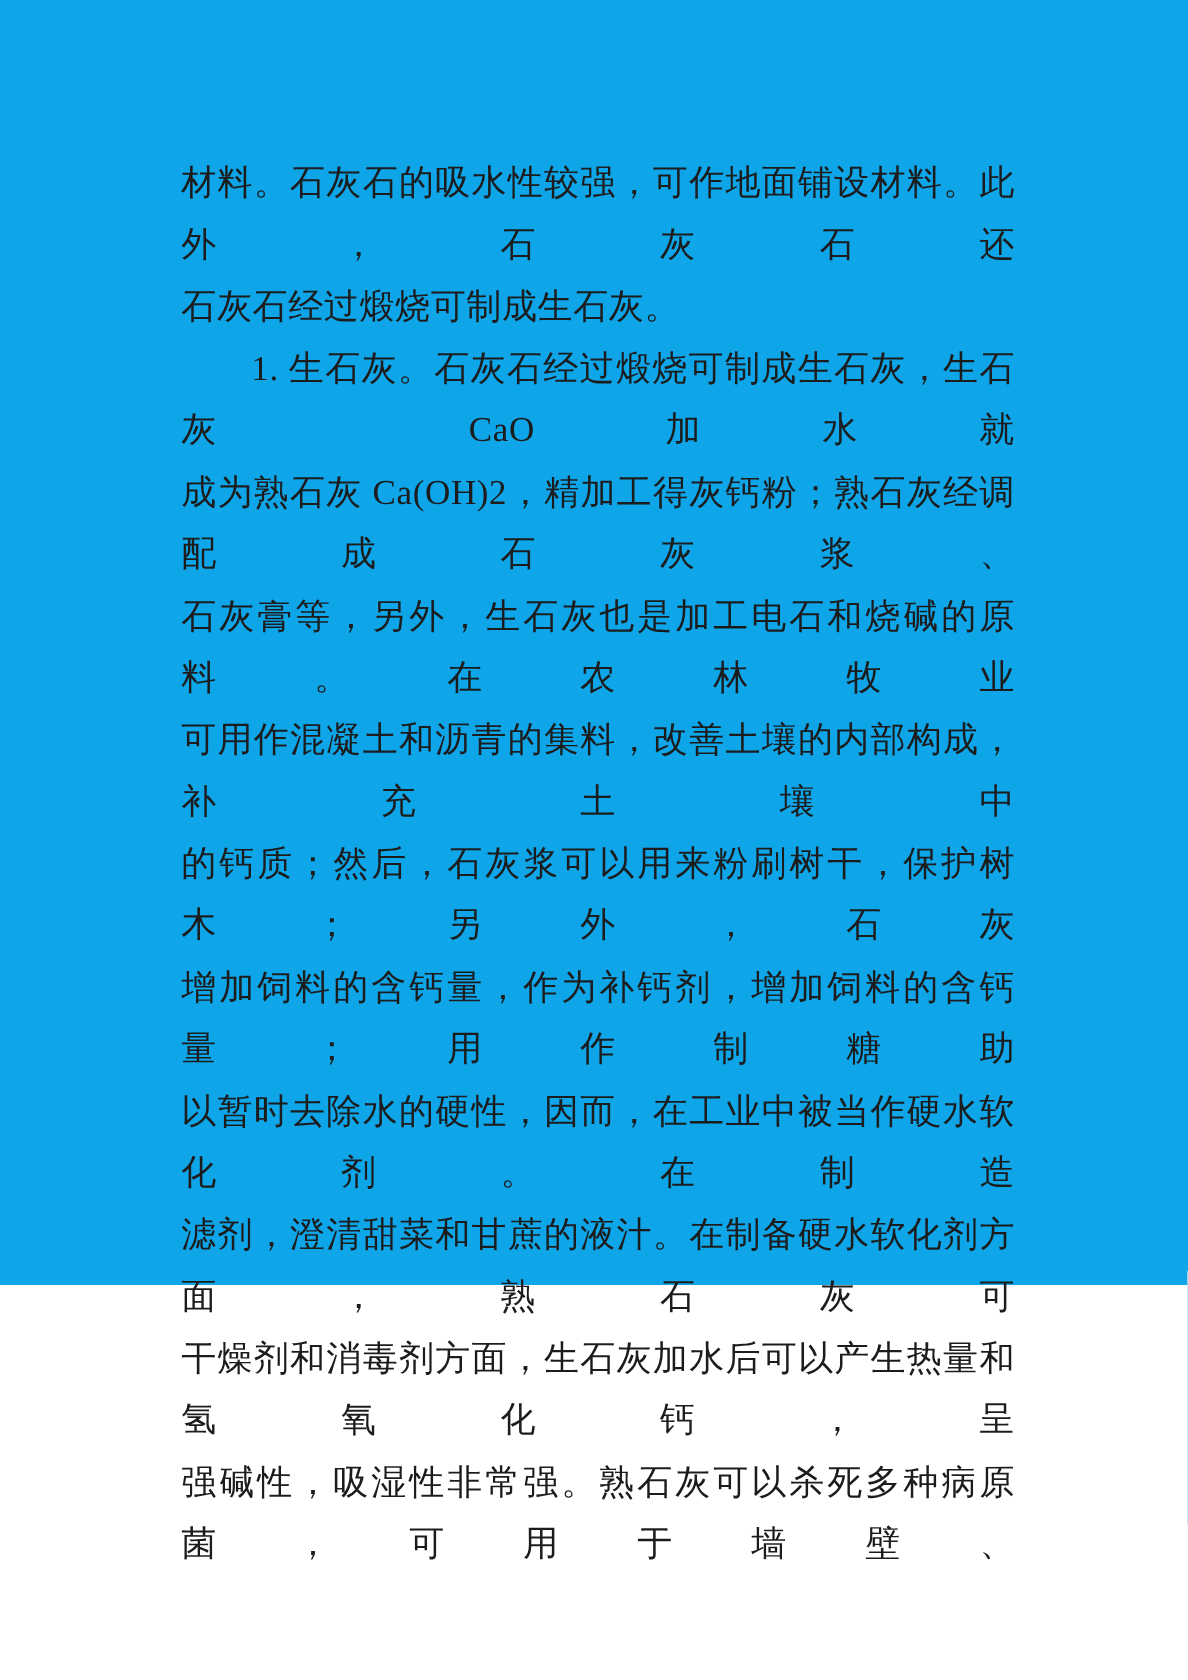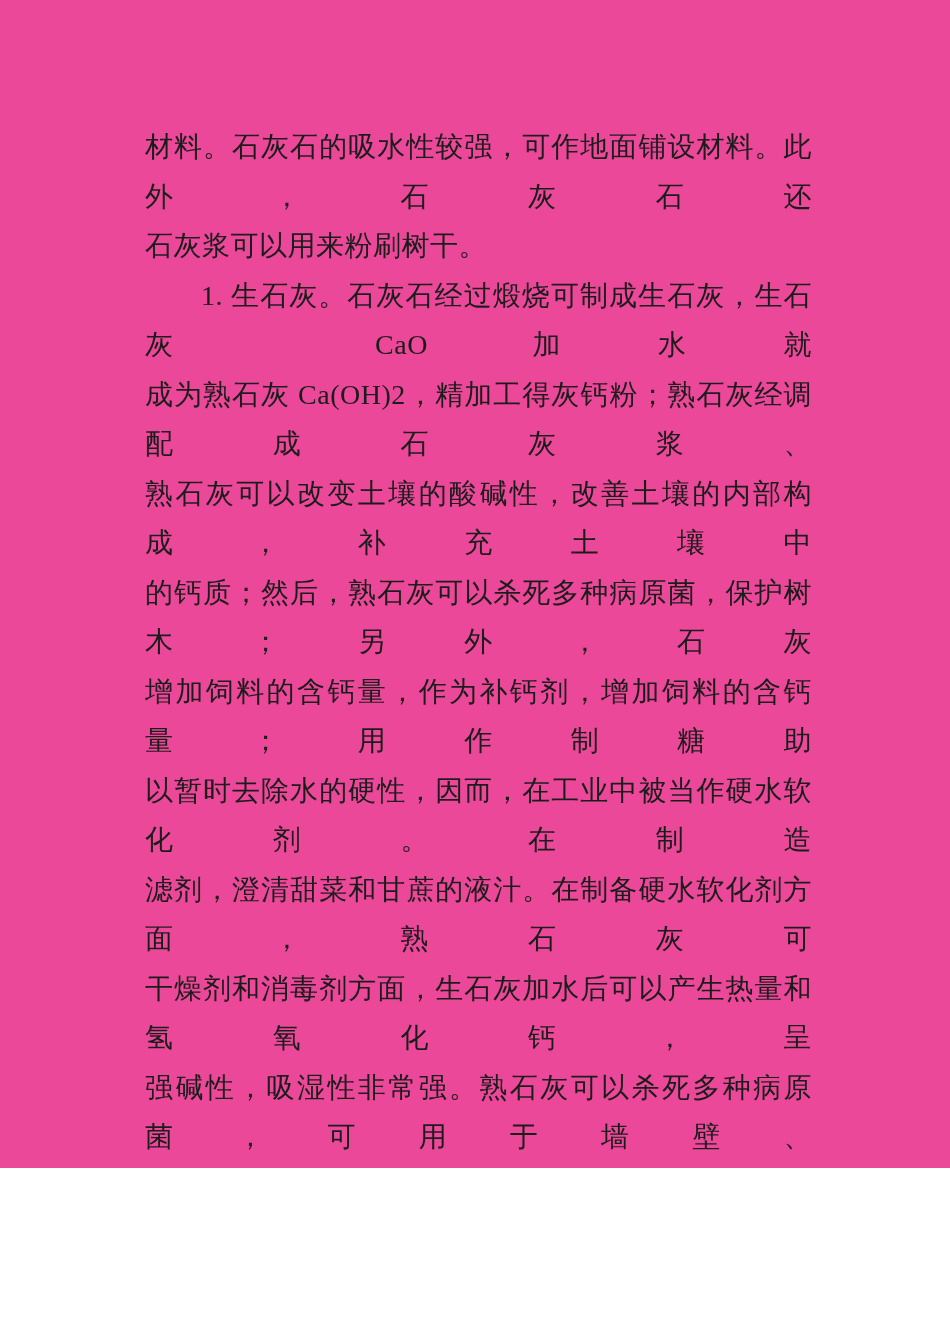--- a/index.html
+++ b/index.html
@@ -9,23 +9,23 @@
   }
   body {
     width: 950px;
     height: 1344px;
     overflow: hidden;
     font-family: "Liberation Serif", "DejaVu Serif", serif;
   }
   .page {
     box-sizing: border-box;
     width: 950px;
-    height: 1168px;
+    height: 1028px;
     padding: 122px 138px 0 145px;
-    background: #ec4899;
+    background: #0ea5e9;
     color: #1c1c1c;
   }
   .doc-body {
     width: 667px;
   }
   .para {
     margin: 0;
     padding: 0;
   }
   .doc-line {
@@ -46,27 +46,28 @@
     text-indent: 56px;
   }
 </style>
 </head>
 <body>
 
 <div class="page">
   <div class="doc-body" id="doc-body">
       <div class="para">
         <div class="doc-line full">材料。石灰石的吸水性较强，可作地面铺设材料。此外，石灰石还</div>
-        <div class="doc-line">石灰浆可以用来粉刷树干。</div>
+        <div class="doc-line">石灰石经过煅烧可制成生石灰。</div>
       </div>
       <div class="para">
         <div class="doc-line full indent">1. 生石灰。石灰石经过煅烧可制成生石灰，生石灰 CaO 加水就</div>
         <div class="doc-line full">成为熟石灰 Ca(OH)2，精加工得灰钙粉；熟石灰经调配成石灰浆、</div>
-        <div class="doc-line full">熟石灰可以改变土壤的酸碱性，改善土壤的内部构成，补充土壤中</div>
-        <div class="doc-line full">的钙质；然后，熟石灰可以杀死多种病原菌，保护树木；另外，石灰</div>
+        <div class="doc-line full">石灰膏等，另外，生石灰也是加工电石和烧碱的原料。在农林牧业</div>
+        <div class="doc-line full">可用作混凝土和沥青的集料，改善土壤的内部构成，补充土壤中</div>
+        <div class="doc-line full">的钙质；然后，石灰浆可以用来粉刷树干，保护树木；另外，石灰</div>
         <div class="doc-line full">增加饲料的含钙量，作为补钙剂，增加饲料的含钙量；用作制糖助</div>
         <div class="doc-line full">以暂时去除水的硬性，因而，在工业中被当作硬水软化剂。在制造</div>
         <div class="doc-line full">滤剂，澄清甜菜和甘蔗的液汁。在制备硬水软化剂方面，熟石灰可</div>
         <div class="doc-line full">干燥剂和消毒剂方面，生石灰加水后可以产生热量和氢氧化钙，呈</div>
         <div class="doc-line full">强碱性，吸湿性非常强。熟石灰可以杀死多种病原菌，可用于墙壁、</div>
       </div>
     </div>
 </div>
 
 </body></html>

